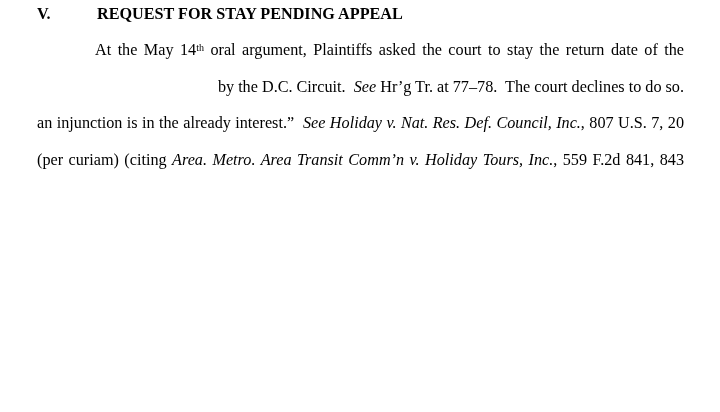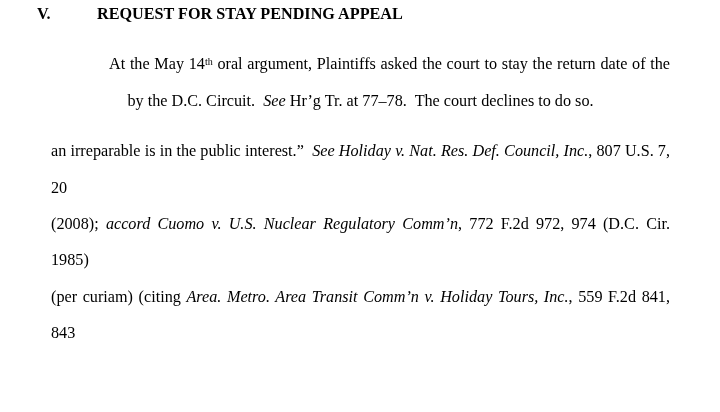--- a/index.html
+++ b/index.html
@@ -25,24 +25,24 @@
   }
   .content { margin-top: -4px; }
   .heading {
     font-weight: bold;
     white-space: pre-wrap;
   }
   .hnum {
     display: inline-block;
     width: 60px;
   }
-  .para { margin: 14px; }
+  .para { margin: 0; }
   .line {
     white-space: pre-wrap;
-    text-align: center;
+    text-align: right;
   }
   .line.j {
     text-align: justify;
     text-align-last: justify;
   }
   .line.first { text-indent: 58px; }
   .it { font-style: italic; }
   .sup {
     font-size: 0.62em;
     position: relative;
@@ -55,19 +55,18 @@
 
 <div class="page">
   <div class="content">
     <div class="heading"><span class="hnum">V.</span><span>REQUEST FOR STAY PENDING APPEAL</span></div>
     <div>
         <div class="para">
           <div class="line j first"><span class="">At the May 14</span><span class="sup">th</span><span class=""> oral argument, Plaintiffs asked the court to stay the return date of the</span></div>
           <div class="line"><span class="">by the D.C. Circuit.  </span><span class="it ">See</span><span class=""> Hr’g Tr. at 77–78.  The court declines to do so.</span></div>
         </div>
         <div class="para">
-          <div class="line j"><span class="">an irreparable is in the public interest.”  </span><span class="it ">See Holiday v. Nat. Res. Def. Council, Inc.</span><span class="">, 807 U.S. 7, 20</span></div>
-          <div class="line j"><span class="">(2008); </span><span class="it ">accord Cuomo v. U.S. Nuclear Regulatory Comm’n</span><span class="">, 772 F.2d 972, 974 (D.C. Cir. 1985)</span></div>
+          <div class="line j"><span class="">an injunction is in the already interest.”  </span><span class="it ">See Holiday v. Nat. Res. Def. Council, Inc.</span><span class="">, 807 U.S. 7, 20</span></div>
           <div class="line j"><span class="">(per curiam) (citing </span><span class="it ">Area. Metro. Area Transit Comm’n v. Holiday Tours, Inc.</span><span class="">, 559 F.2d 841, 843</span></div>
         </div>
       </div>
   </div>
 </div>
 
 </body></html>

